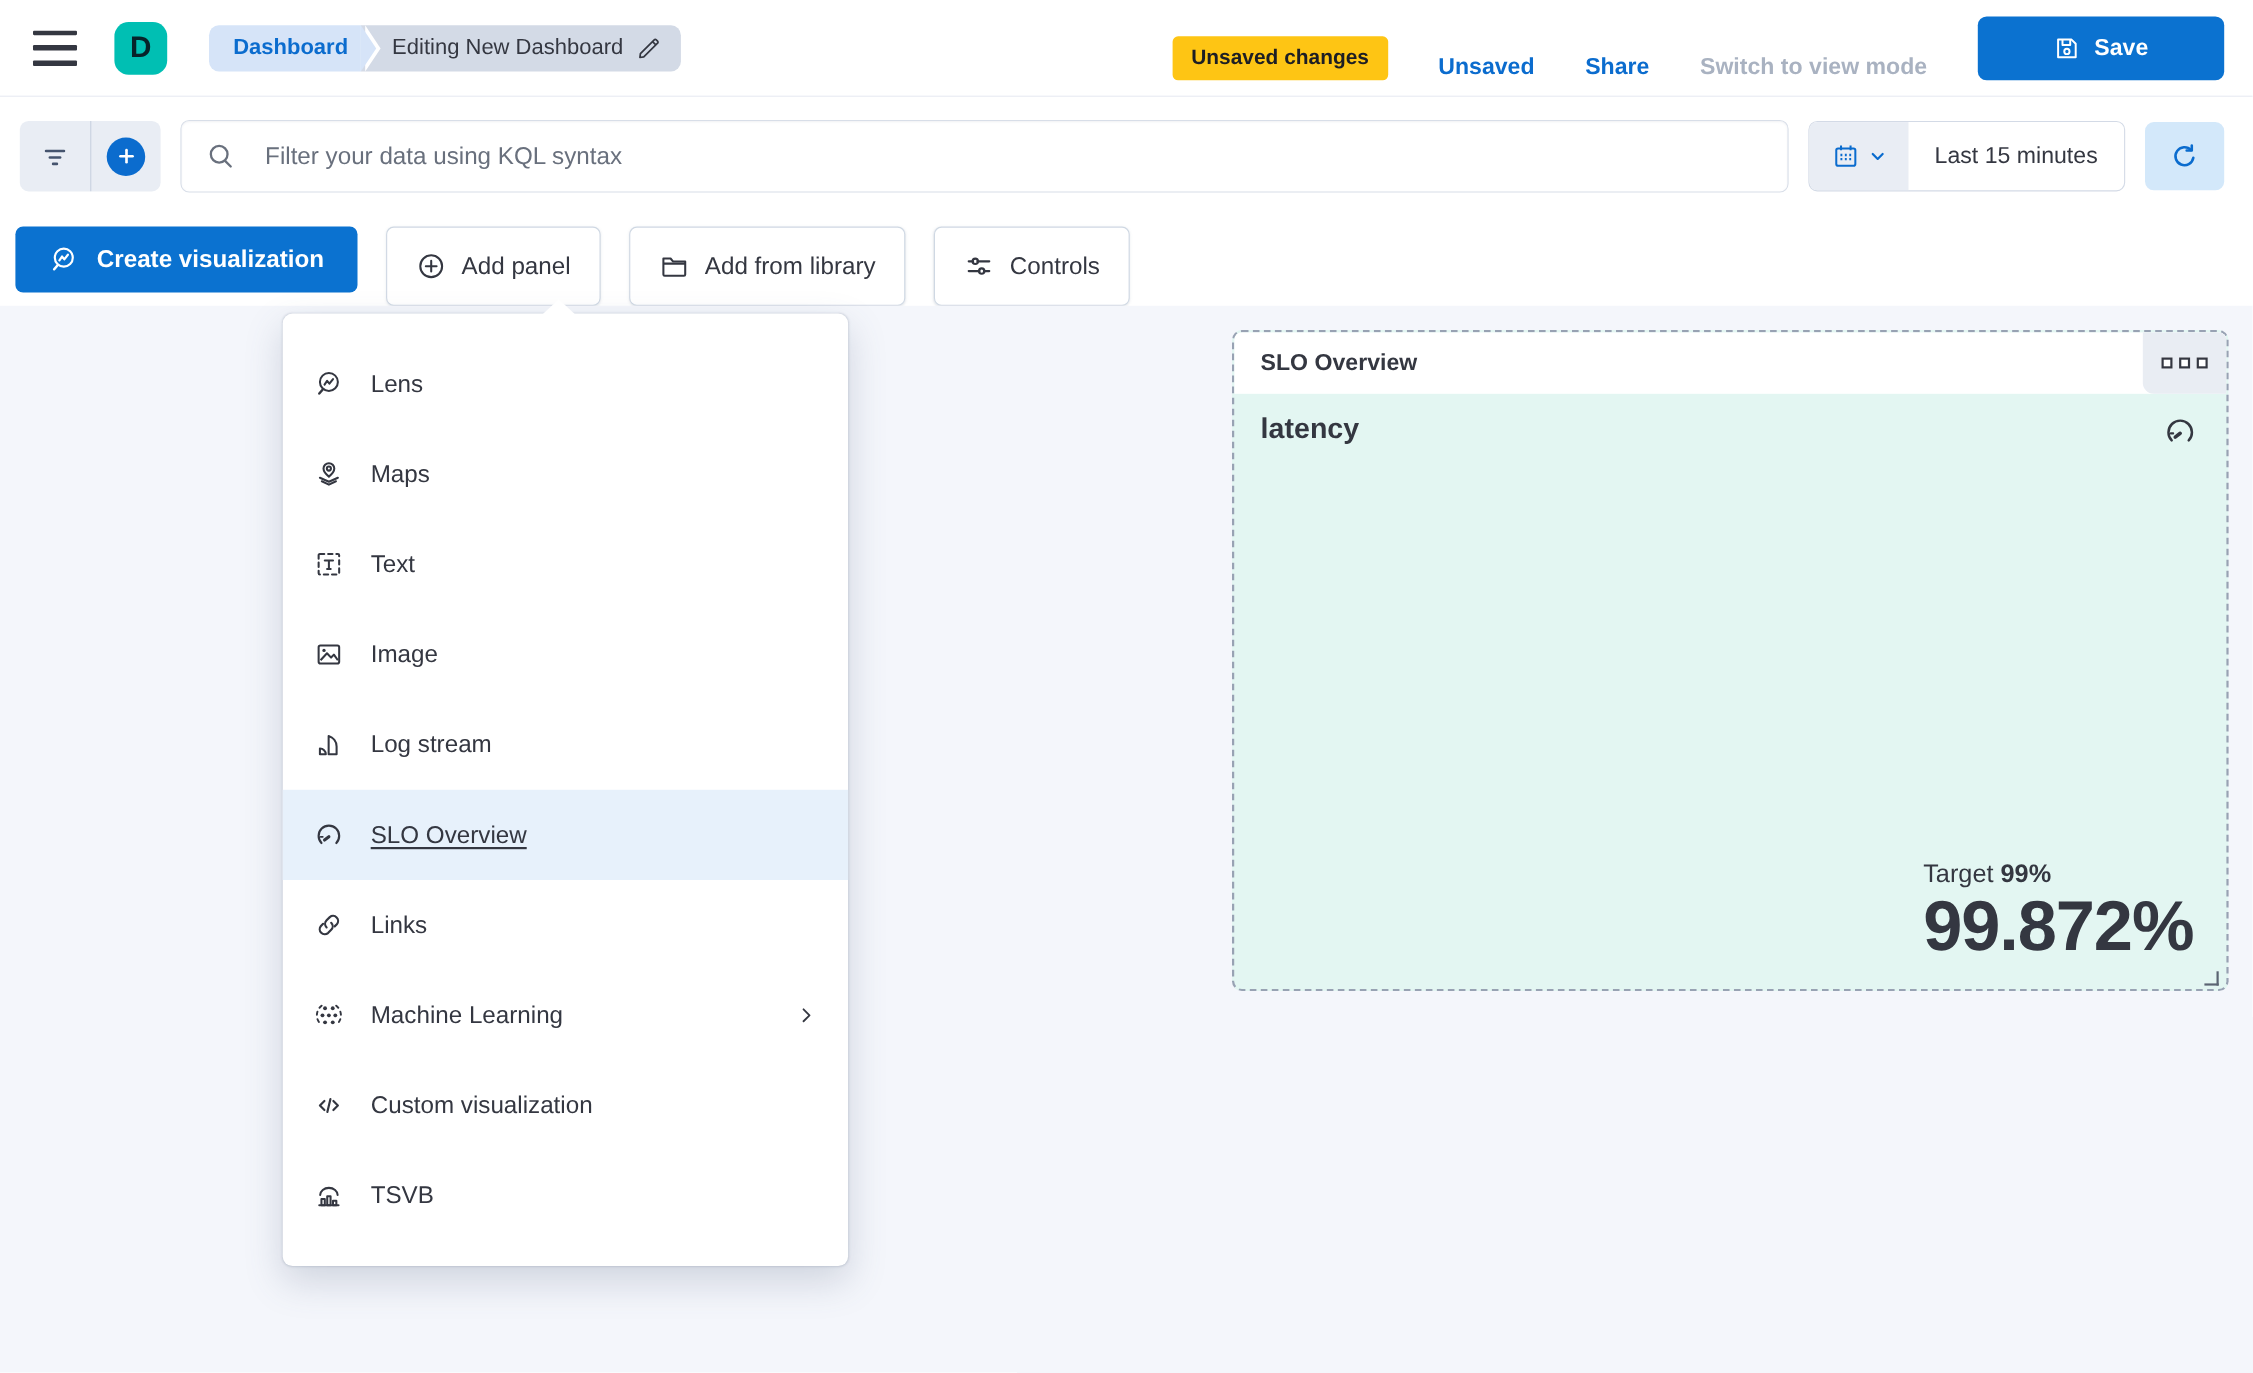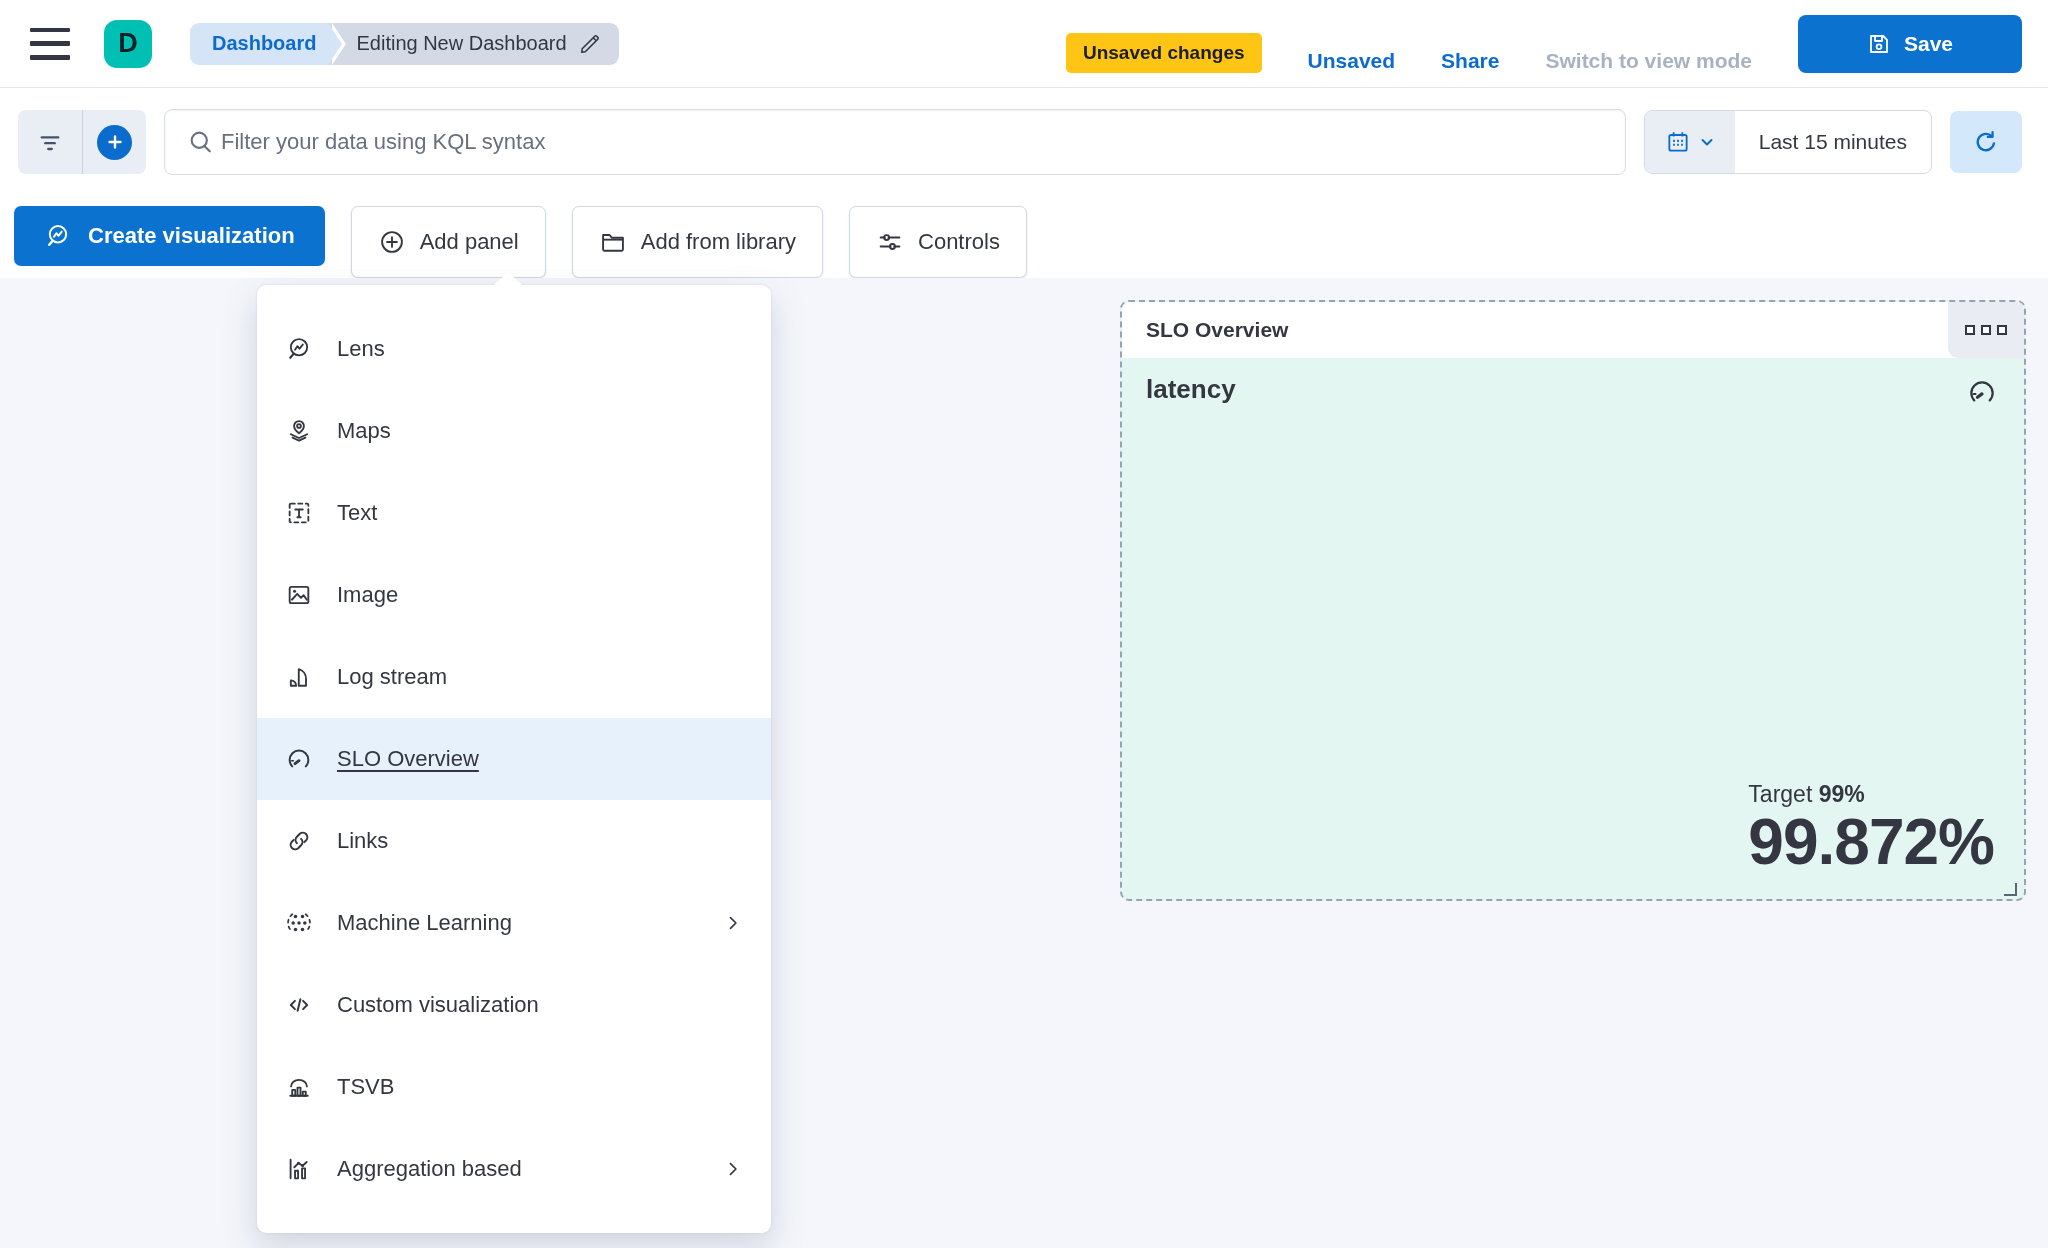--- a/index.html
+++ b/index.html
@@ -21,21 +21,21 @@
   .toplink { font-size:21px; font-weight:600; color:#0b6cce; cursor:pointer; }
   .toplink.disabled { color:#a9b2c1; cursor:default; }
   .btn-save { height:58px; min-width:224px; display:flex; align-items:center; justify-content:center; gap:13px; background:#0b72d0; color:#fff; font-size:21px; font-weight:700; border:none; border-radius:8px; cursor:pointer; }
 
   
   .querybar { height:108px; display:flex; align-items:center; gap:18px; padding:0 26px 0 18px; background:#fff; }
   .filter-group { display:flex; height:64px; background:#e9edf4; border-radius:8px; overflow:hidden; }
   .filter-cell { width:64px; display:flex; align-items:center; justify-content:center; cursor:pointer; }
   .filter-cell + .filter-cell { border-left:1px solid #c9d2e0; }
   .plus-circle { width:35px; height:35px; border-radius:50%; background:#0b6cce; display:flex; align-items:center; justify-content:center; }
-  .search-box { flex:1; height:66px; display:flex; align-items:center; gap:6px; background:#fff; border:1px solid #d8dee8; border-radius:8px; padding:0 22px; box-shadow:inset 0 1px 2px rgba(152,162,179,.15); }
+  .search-box { flex:1; height:66px; display:flex; align-items:center; gap:26px; background:#fff; border:1px solid #d8dee8; border-radius:8px; padding:0 22px; box-shadow:inset 0 1px 2px rgba(152,162,179,.15); }
   .search-box input { flex:1; border:none; outline:none; font-size:22px; color:#343741; font-family:"Liberation Sans",sans-serif; background:transparent; }
   .search-box input::placeholder { color:#69707d; }
   .date-group { display:flex; height:64px; border:1px solid #d3dae6; border-radius:8px; overflow:hidden; background:#fff; }
   .date-cal { width:90px; background:#e9edf4; display:flex; align-items:center; justify-content:center; gap:8px; cursor:pointer; }
   .date-text { display:flex; align-items:center; padding:0 24px; font-size:21px; color:#343741; cursor:pointer; }
   .btn-refresh { width:72px; height:62px; background:#d3e8fa; border:none; border-radius:8px; display:flex; align-items:center; justify-content:center; cursor:pointer; }
 
   
   .actionsbar { height:82px; display:flex; align-items:flex-start; gap:26px; padding:10px 0 0 14px; background:#fff; }
   .btn-primary { height:60px; display:flex; align-items:center; gap:16px; padding:0 30px; background:#0b72d0; color:#fff; font-size:22px; font-weight:700; border:none; border-radius:7px; cursor:pointer; }
@@ -305,38 +305,20 @@
               <path d="M5.2 11.5a6.8 5.6 0 0 1 13.6 0"></path>
               <rect x="6.2" y="14.5" width="2.6" height="5"></rect>
               <rect x="10.7" y="12.5" width="2.6" height="7"></rect>
               <rect x="15.2" y="16" width="2.6" height="3.5"></rect>
               <path d="M4.5 19.5h15"></path>
             </svg>
           </span>
         <span class="menu-label">TSVB</span>
       </div>
 
-      <div class="menu-item">
-        <span class="menu-icon">
-            <svg width="28" height="28" viewBox="0 0 24 24" fill="none" stroke="#343741" stroke-width="1.6" stroke-linecap="round" stroke-linejoin="round">
-              <path d="M4.8 4v16"></path>
-              <rect x="8.6" y="13.5" width="2.6" height="6.5"></rect>
-              <rect x="14.6" y="11.5" width="2.6" height="8.5"></rect>
-              <path d="M8 10.5 11.5 7l3.6 2.2L18.6 6"></path>
-              <circle cx="11.5" cy="7" r="1.2" fill="#343741" stroke="none"></circle>
-              <circle cx="15.1" cy="9.2" r="1.2" fill="#343741" stroke="none"></circle>
-            </svg>
-          </span>
-        <span class="menu-label">Aggregation based</span>
-        <span class="menu-chevron">
-            <svg width="20" height="20" viewBox="0 0 24 24" fill="none" stroke="#343741" stroke-width="2" stroke-linecap="round" stroke-linejoin="round">
-              <path d="M9 5.5 15.5 12 9 18.5"></path>
-            </svg>
-          </span>
-      </div>
     </div>
 
     <div class="slo-panel">
       <div class="slo-header">
         <span class="slo-title">SLO Overview</span>
         <div class="panel-actions">
           <span class="dot-sq"></span>
           <span class="dot-sq"></span>
           <span class="dot-sq"></span>
         </div>

